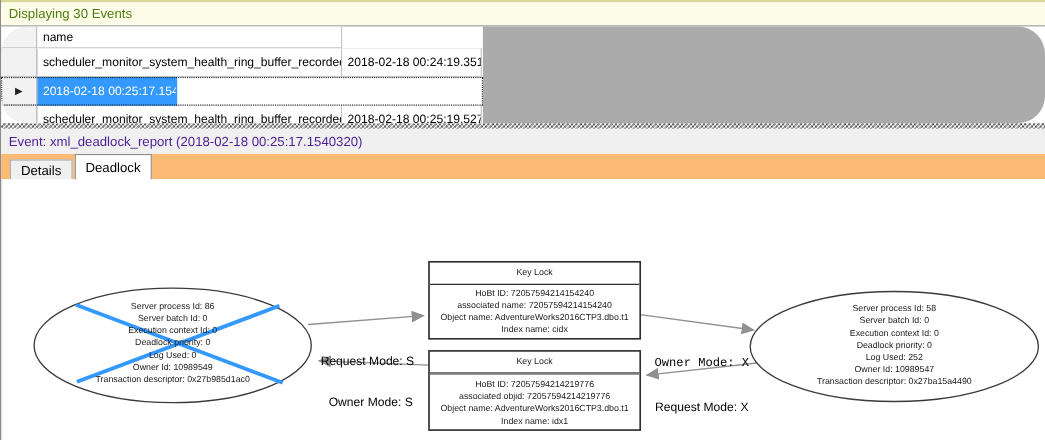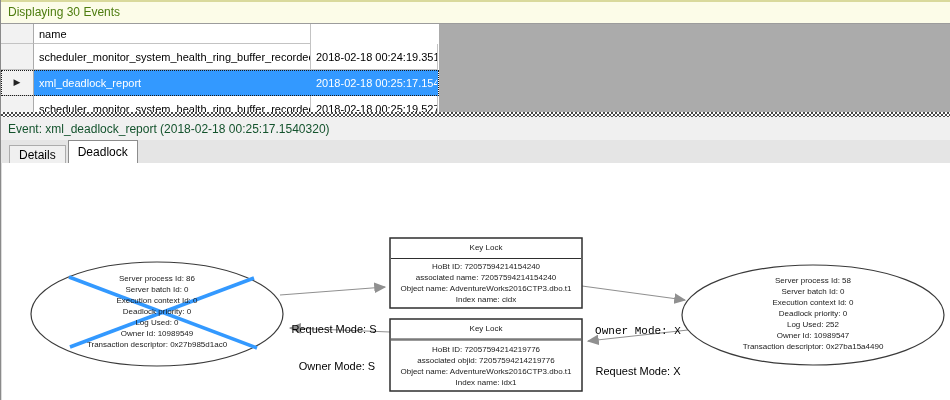--- a/index.html
+++ b/index.html
@@ -10,21 +10,21 @@
     background:#fff; overflow:hidden;
     border-left:1px solid #8a8a8a;
   }
   
   .info-bar {
     height:24px; background:#fcfce8;
     border-top:2px solid #d9d99c; border-bottom:1px solid #9c9c9c;
     font-size:12px; color:#4d7c0f; line-height:21px; padding-left:7px;
   }
   
-  .grid-wrap { height:88px; background:#ababab; overflow:hidden; position:relative; }
+  .grid-wrap { height:88px; background:#ababab; overflow:hidden; position:relative;border-radius:25px; }
   .grid { width:438px; }
   .grow { display:flex; height:26px; background:#fff; position:relative; }
   .grow.hdr { height:20px; }
   .cell {
     font-size:11px; color:#000; padding:0 0 0 5px;
     border-right:1px solid #c3c3c3; border-bottom:1px solid #c3c3c3;
     display:flex; align-items:center; white-space:nowrap; overflow:hidden;
   }
   .c-sel  { width:33px; background:#f2f2f2; border-right:1px solid #ababab; justify-content:center; padding:0; }
   .c-name { width:277px; }
@@ -40,25 +40,25 @@
   
   .splitter {
     height:5px; background:#fff;
     background-image:
       linear-gradient(45deg,#4a4a4a 25%,transparent 25%,transparent 75%,#4a4a4a 75%),
       linear-gradient(45deg,#4a4a4a 25%,transparent 25%,transparent 75%,#4a4a4a 75%);
     background-size:4px 4px; background-position:0 0,2px 2px;
   }
   
   .event-bar {
-    height:23px; background:#f0f0f0; font-size:12px; color:#14532d;
+    height:23px; background:#f0f0f0; font-size:12px; color:#4c1d95;
     padding-left:7px; display:flex; align-items:center;
   }
   
-  .tabstrip { height:23px; background:#e5e5e5; display:flex; align-items:flex-end; padding-left:8px; position:relative; }
+  .tabstrip { height:23px; background:#fdba74; display:flex; align-items:flex-end; padding-left:8px; position:relative; }
   .tab {
     font-size:12px; color:#000; padding:0 9px; display:flex; align-items:center; cursor:default;
   }
   .tab.inactive {
     height:18px; background:#f0f0f0; border:1px solid #acacac; border-bottom:none; margin-right:2px;
   }
   .tab.active {
     height:23px; background:#fff; border:1px solid #8c8c8c; border-bottom:none; position:relative; z-index:3;
   }
   
@@ -94,21 +94,20 @@
             <span class="cur-arrow">▶</span>
           </div>
         <div class="cell c-name">scheduler_monitor_system_health_ring_buffer_recorded</div>
         <div class="cell c-ts">2018-02-18 00:24:19.3516078</div>
       </div>
 
       <div class="grow selected">
         <div class="cell c-sel">
             <span class="cur-arrow">▶</span>
           </div>
-        <div class="cell c-name">xml_deadlock_report</div>
         <div class="cell c-ts">2018-02-18 00:25:17.1540320</div>
       </div>
 
       <div class="grow">
         <div class="cell c-sel">
             <span class="cur-arrow">▶</span>
           </div>
         <div class="cell c-name">scheduler_monitor_system_health_ring_buffer_recorded</div>
         <div class="cell c-ts">2018-02-18 00:25:19.5276859</div>
       </div>

